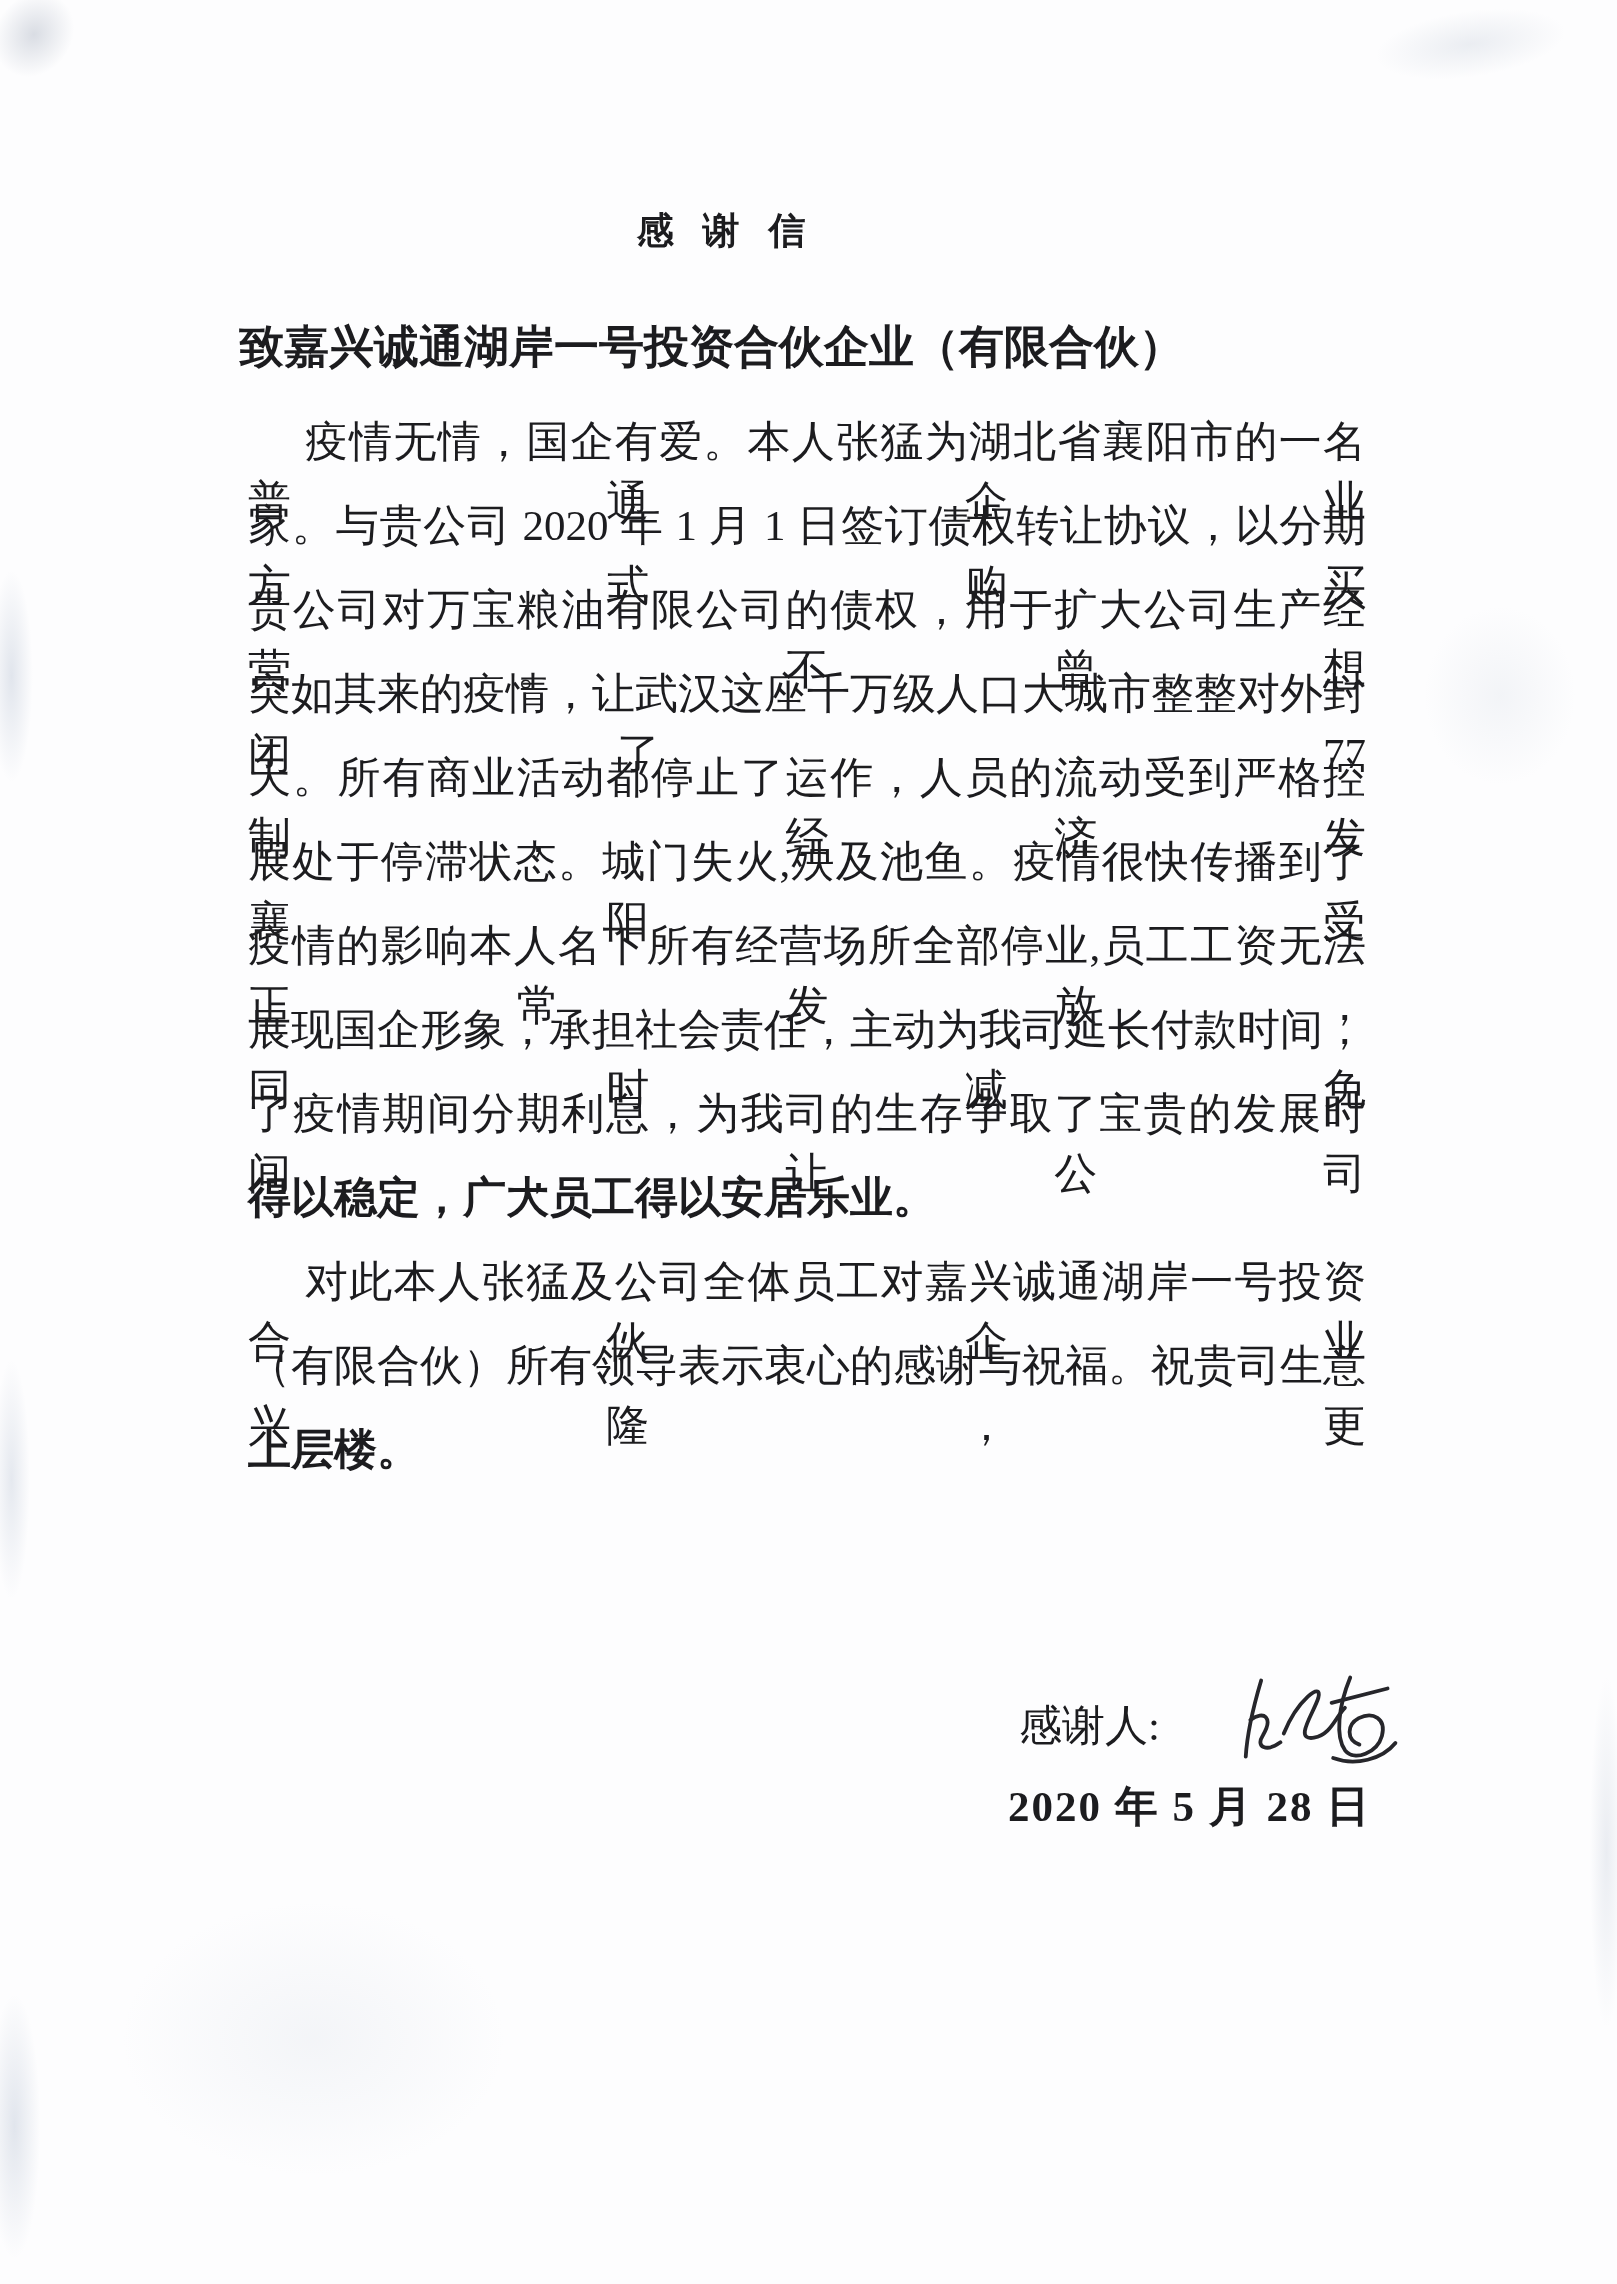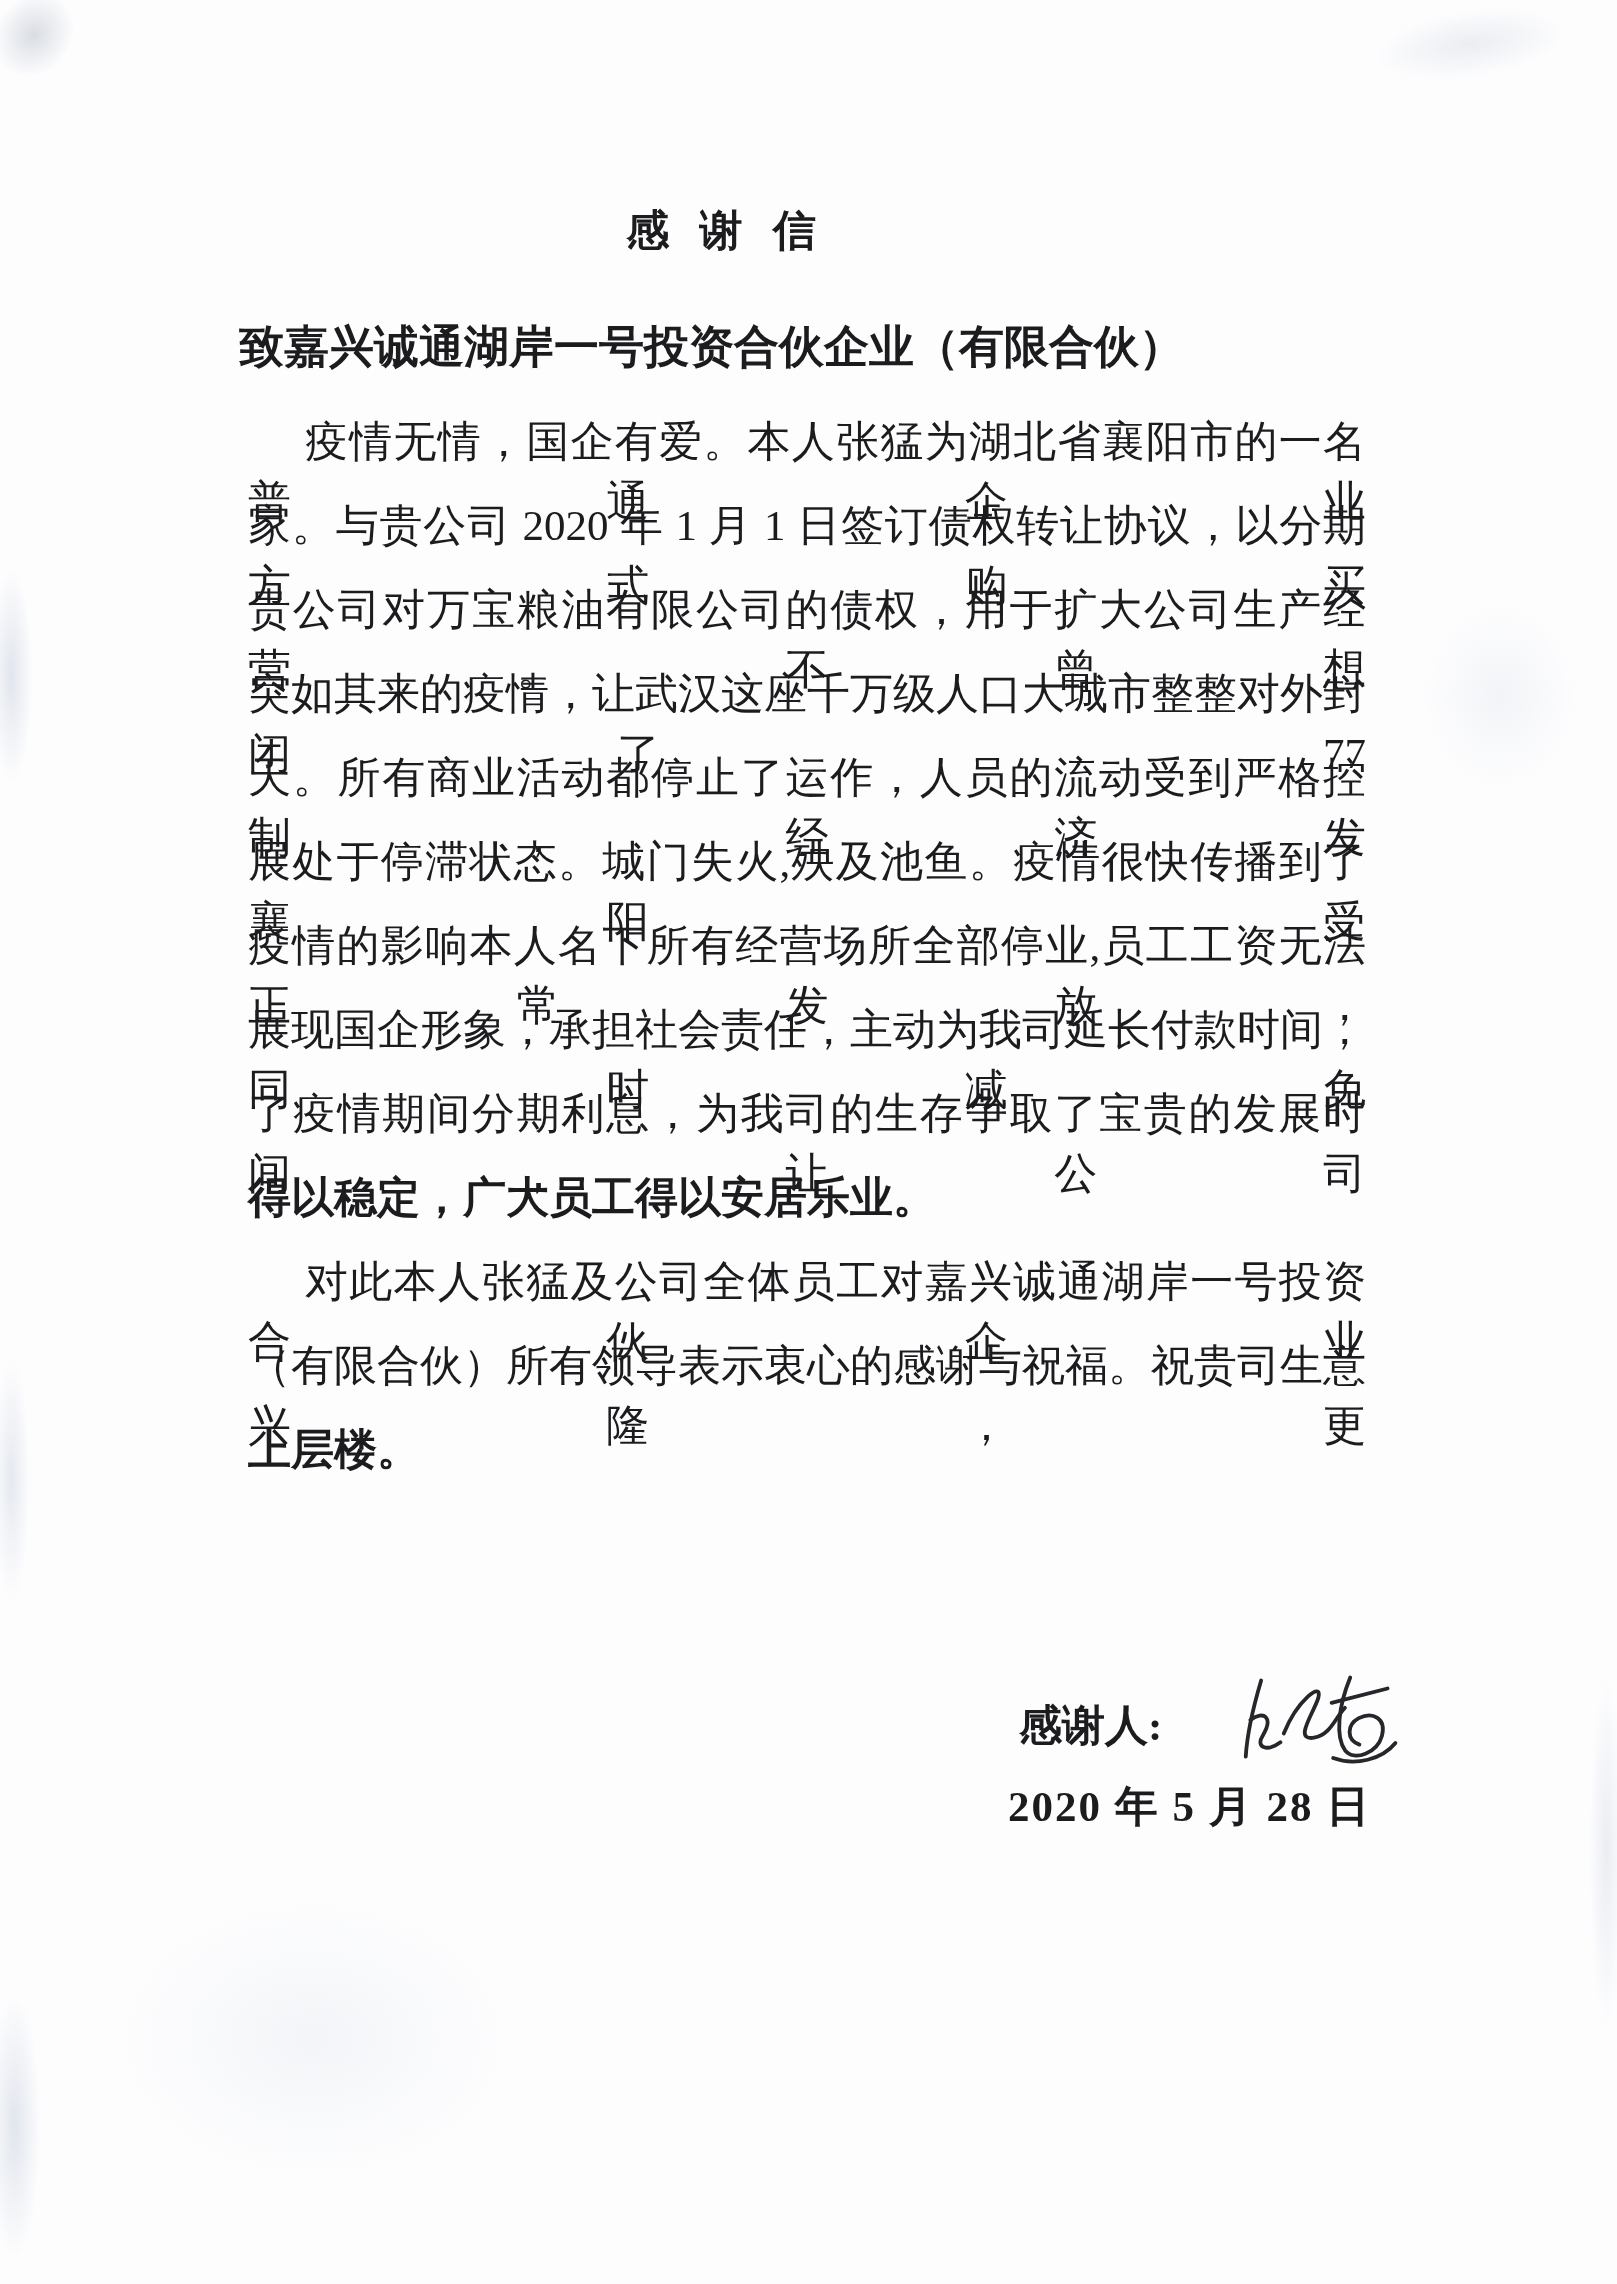--- a/index.html
+++ b/index.html
@@ -29,39 +29,39 @@
   .a-blot-bl{left:39px;top:1843px;width:549px;height:392px;
     background:radial-gradient(closest-side,rgba(178,190,206,.13),rgba(178,190,206,0) 70%);}
   .a-blot-mr{left:1392px;top:568px;width:216px;height:255px;
     background:radial-gradient(closest-side,rgba(178,190,206,.14),rgba(178,190,206,0) 70%);}
   .a-edge-r{left:1584px;top:1617px;width:45px;height:470px;
     background:radial-gradient(closest-side,rgba(165,178,198,.22),rgba(165,178,198,0) 75%);}
 
   .title{
     position:absolute;left:167px;top:196px;width:1118px;height:69px;
     line-height:69px;text-align:center;
-    font-size:43px;font-weight:700;letter-spacing:9.8px;
+    font-size:37px;font-weight:700;letter-spacing:9.8px;
   }
   .salutation{
     position:absolute;left:239px;top:278px;width:1235px;
     font-size:45px;font-weight:700;line-height:59px;white-space:nowrap;margin-top:40px;
   }
   .body-lines{
     position:absolute;left:248px;top:412px;width:1118px;
   }
   .line{
     height:84px;line-height:60px;
     font-size:43px;font-weight:500;
     text-align:justify;text-align-last:justify;
     white-space:normal;
   }
   .line.short{text-align-last:left;font-weight:bold;}
   .line.indent{text-indent:57px;}
   .sig-row{position:absolute;left:1019px;top:1698px;display:flex;align-items:flex-start;}
-  .sig-label{font-size:43px;font-weight:700;line-height:55px;white-space:nowrap;}
+  .sig-label{font-size:43px;font-weight:400;line-height:55px;white-space:nowrap;}
   .sig-script{position:absolute;left:1223px;top:1654px;width:182px;height:127px;transform:rotate(-6deg);}
   .date-line{
     position:absolute;left:1008px;top:1778px;
     font-size:43px;font-weight:700;letter-spacing:2px;white-space:nowrap;
   }
 </style>
 </head>
 <body>
 
 <div class="page">

